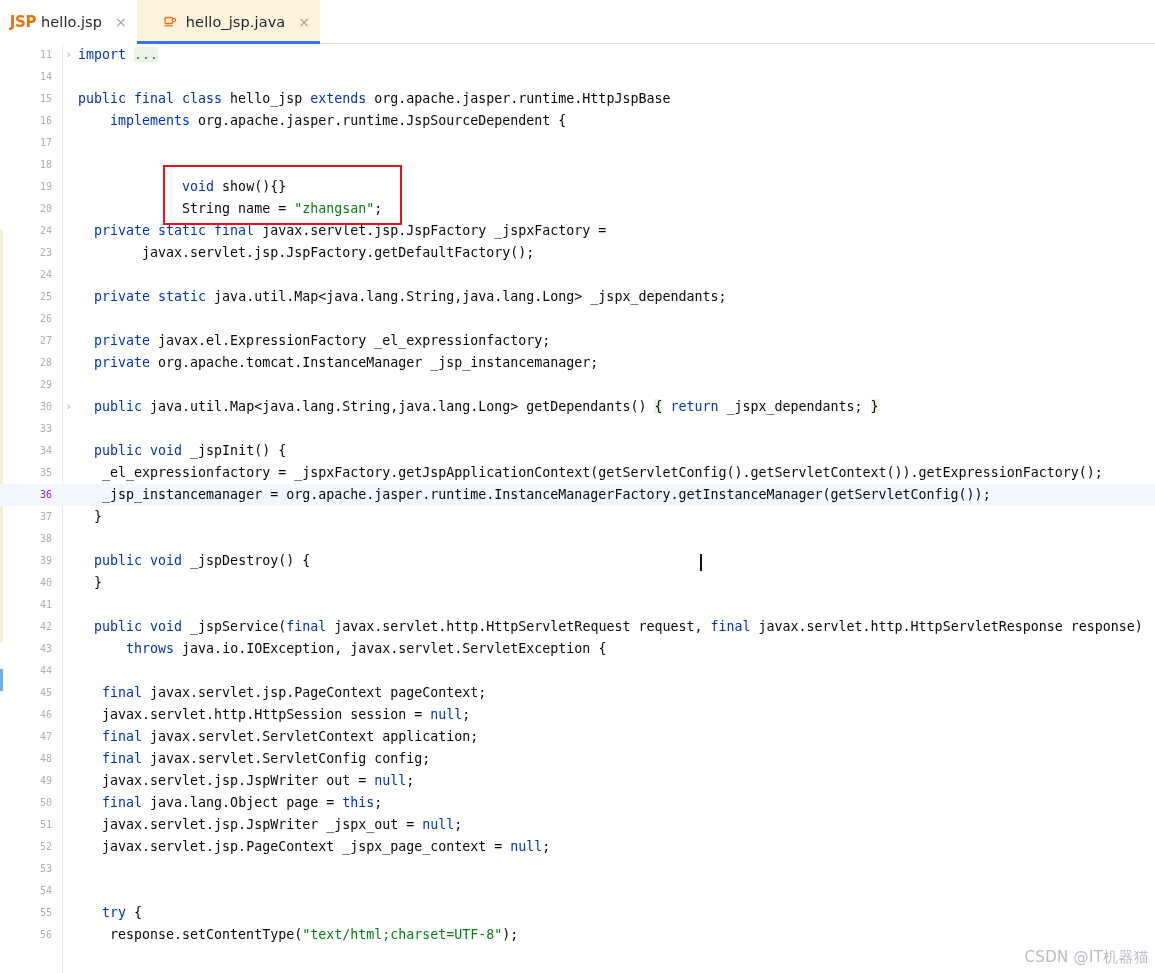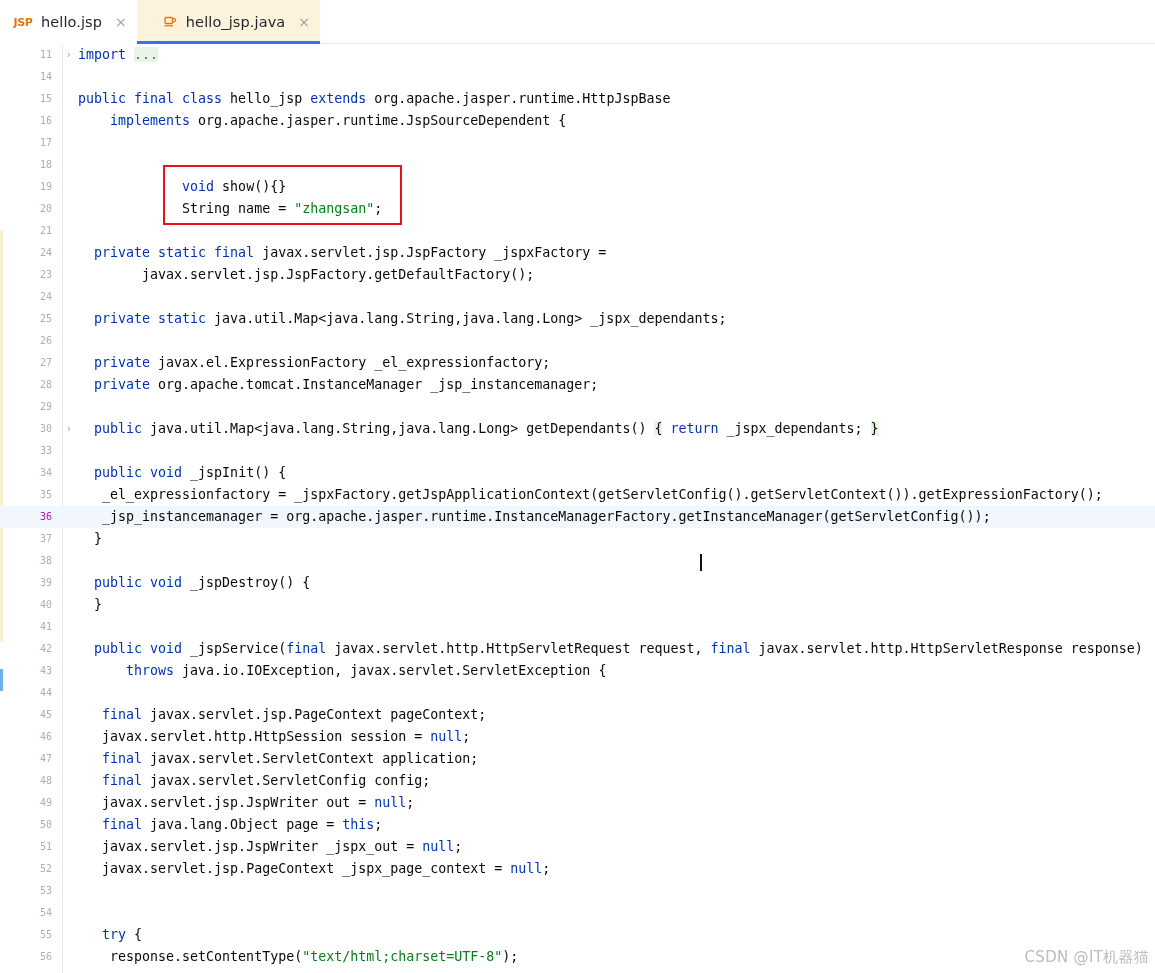--- a/index.html
+++ b/index.html
@@ -41,21 +41,21 @@
   .tab.active::after {
     content: "";
     position: absolute;
     left: 0; right: 0; bottom: 0;
     height: 3px;
     background: #3574f0;
   }
   .tab-icon { display: inline-flex; align-items: center; justify-content: center; width: 17px; height: 17px; }
   .tab-icon-jsp {
     font-family: "DejaVu Sans", sans-serif;
-    font-size: 11px;
+    font-size: 15px;
     font-weight: 700;
     color: #e8730a;
     letter-spacing: -0.3px;
     width: 22px;
   }
   .tab-label { letter-spacing: 0.1px; }
   .tab-close {
     color: #9aa0a6;
     font-size: 14px;
     margin-left: 6px;
@@ -204,21 +204,20 @@
 
   <div id="code-lines">
       <div class="line"><span class="ln">11</span><span class="fold">›</span><span class="code"><span class="kw">import </span><span class="ell">...</span></span></div>
       <div class="line"><span class="ln">14</span><span class="code"></span></div>
       <div class="line"><span class="ln">15</span><span class="code"><span class="kw">public final class </span><span class="plain">hello_jsp </span><span class="kw">extends </span><span class="plain">org.apache.jasper.runtime.HttpJspBase</span></span></div>
       <div class="line"><span class="ln">16</span><span class="code">    <span class="kw">implements </span><span class="plain">org.apache.jasper.runtime.JspSourceDependent {</span></span></div>
       <div class="line"><span class="ln">17</span><span class="code"></span></div>
       <div class="line"><span class="ln">18</span><span class="code"></span></div>
       <div class="line"><span class="ln">19</span><span class="code">             <span class="kw">void </span><span class="plain">show(){}</span></span></div>
       <div class="line"><span class="ln">20</span><span class="code">             <span class="plain">String name = </span><span class="str">"zhangsan"</span><span class="plain">;</span></span></div>
-      <div class="line"><span class="ln">21</span><span class="code"></span></div>
       <div class="line"><span class="ln">24</span><span class="code">  <span class="kw">private static final </span><span class="plain">javax.servlet.jsp.JspFactory _jspxFactory =</span></span></div>
       <div class="line"><span class="ln">23</span><span class="code">        <span class="plain">javax.servlet.jsp.JspFactory.getDefaultFactory();</span></span></div>
       <div class="line"><span class="ln">24</span><span class="code"></span></div>
       <div class="line"><span class="ln">25</span><span class="code">  <span class="kw">private static </span><span class="plain">java.util.Map&lt;java.lang.String,java.lang.Long&gt; _jspx_dependants;</span></span></div>
       <div class="line"><span class="ln">26</span><span class="code"></span></div>
       <div class="line"><span class="ln">27</span><span class="code">  <span class="kw">private </span><span class="plain">javax.el.ExpressionFactory _el_expressionfactory;</span></span></div>
       <div class="line"><span class="ln">28</span><span class="code">  <span class="kw">private </span><span class="plain">org.apache.tomcat.InstanceManager _jsp_instancemanager;</span></span></div>
       <div class="line"><span class="ln">29</span><span class="code"></span></div>
       <div class="line"><span class="ln">30</span><span class="fold">›</span><span class="code">  <span class="kw">public </span><span class="plain">java.util.Map&lt;java.lang.String,java.lang.Long&gt; getDependants() </span><span class="foldmark">{</span><span class="plain"> </span><span class="kw">return</span><span class="plain"> _jspx_dependants; </span><span class="foldmark">}</span></span></div>
       <div class="line"><span class="ln">33</span><span class="code"></span></div>

